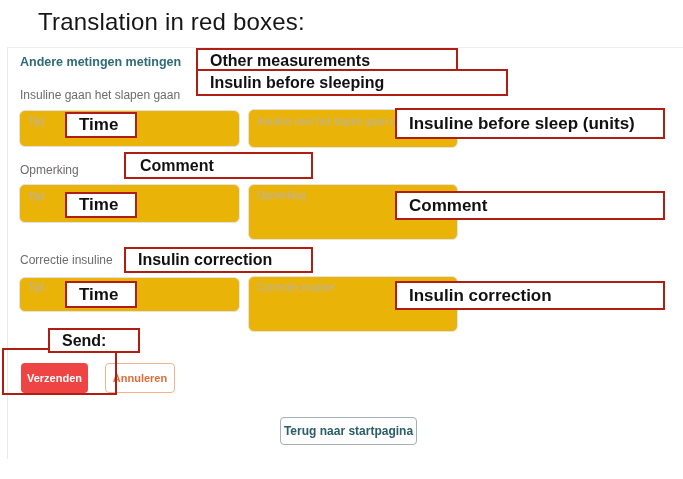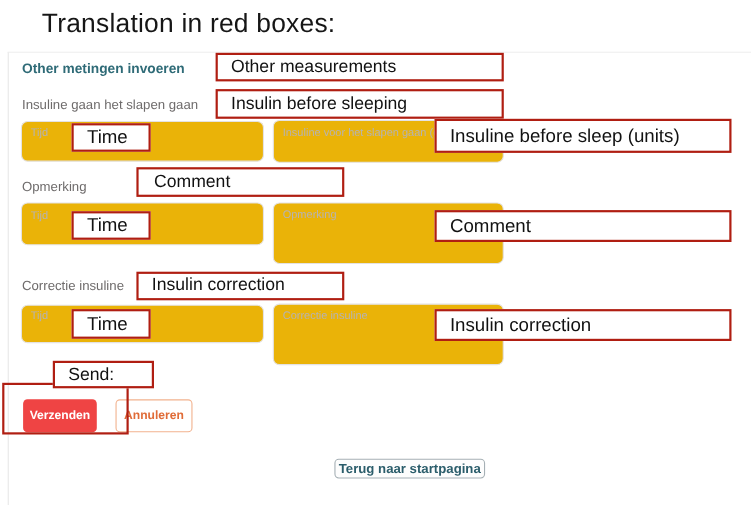--- a/index.html
+++ b/index.html
@@ -37,59 +37,59 @@
   textarea.field { padding:5px 8px; }
   .btn {
     position:absolute; display:flex; align-items:center; justify-content:center;
     border-radius:4px; font-family:"Liberation Sans", sans-serif;
     font-size:11px; font-weight:bold; cursor:pointer;
   }
   .btn-submit { left:21px; top:363px; width:67px; height:30px;
     background:#ef4444; color:#ffffff; border:none; }
   .btn-cancel { left:105px; top:363px; width:70px; height:30px;
     background:#ffffff; color:#e06c38; border:1px solid #f2b28e; }
-  .btn-back { left:304px; top:417px; width:137px; height:18px;
+  .btn-back { left:280px; top:417px; width:137px; height:28px;
     background:#fdfdfd; color:#2b5d6b; border:1px solid #a6b0b5;
     font-weight:600; font-size:12px; }
   .anno {
     position:absolute; z-index:10;
     background:#ffffff; border:2px solid #b01e12;
     display:flex; align-items:center;
     padding-left:12px;
     font-size:16px; color:#111111;
     font-family:"Liberation Sans", sans-serif;
-    white-space:nowrap; overflow:hidden;
+    white-space:nowrap; overflow:hidden;font-weight:bold;
   }
   .anno-bracket {
     position:absolute; z-index:9;
     border:2px solid #b01e12; background:transparent;
   }
   .a-other   { left:196px; top:48px;  width:262px; height:26px; }
-  .a-sleepng { left:196px; top:81px;  width:262px; height:27px; }
+  .a-sleepng { left:196px; top:69px;  width:312px; height:27px; }
   .a-time1   { left:65px;  top:112px; width:72px;  height:26px; font-size:17px; }
   .a-units   { left:395px; top:108px; width:270px; height:31px; font-size:17px; }
   .a-commlbl { left:124px; top:152px; width:189px; height:27px; padding-left:14px; }
   .a-time2   { left:65px;  top:192px; width:72px;  height:26px; font-size:17px; }
   .a-commfld { left:395px; top:191px; width:270px; height:29px; font-size:17px; }
   .a-corrlbl { left:124px; top:247px; width:189px; height:26px; }
   .a-time3   { left:65px;  top:281px; width:72px;  height:27px; font-size:17px; }
   .a-corrfld { left:395px; top:281px; width:270px; height:29px; font-size:17px; }
   .a-send    { left:16px;  top:328px; width:92px;  height:25px; z-index:11;margin-left:32px; }
   .a-bracket { left:2px;   top:348px; width:115px; height:47px; }
 </style>
 </head>
 <body>
 
 <div class="page">
 
   <div class="slide-title">Translation in red boxes:</div>
 
   <div class="panel"></div>
 
-  <div class="app-heading">Other metingen invoeren</div>
+  <div class="app-heading">Andere metingen metingen</div>
 
   <div class="app-label" style="top:88px;">Insuline gaan het slapen gaan</div>
 
   <input class="field" style="left: 19px; top: 110px; width: 221px; height: 37px;" placeholder="Tijd">
 
   <input class="field" style="left: 248px; top: 109px; width: 210px; height: 39px;" placeholder="Insuline voor het slapen gaan (eh)">
 
   <div class="app-label" style="top:163px;">Opmerking</div>
 
   <input class="field" style="left: 19px; top: 184px; width: 221px; height: 39px;" placeholder="Tijd">

